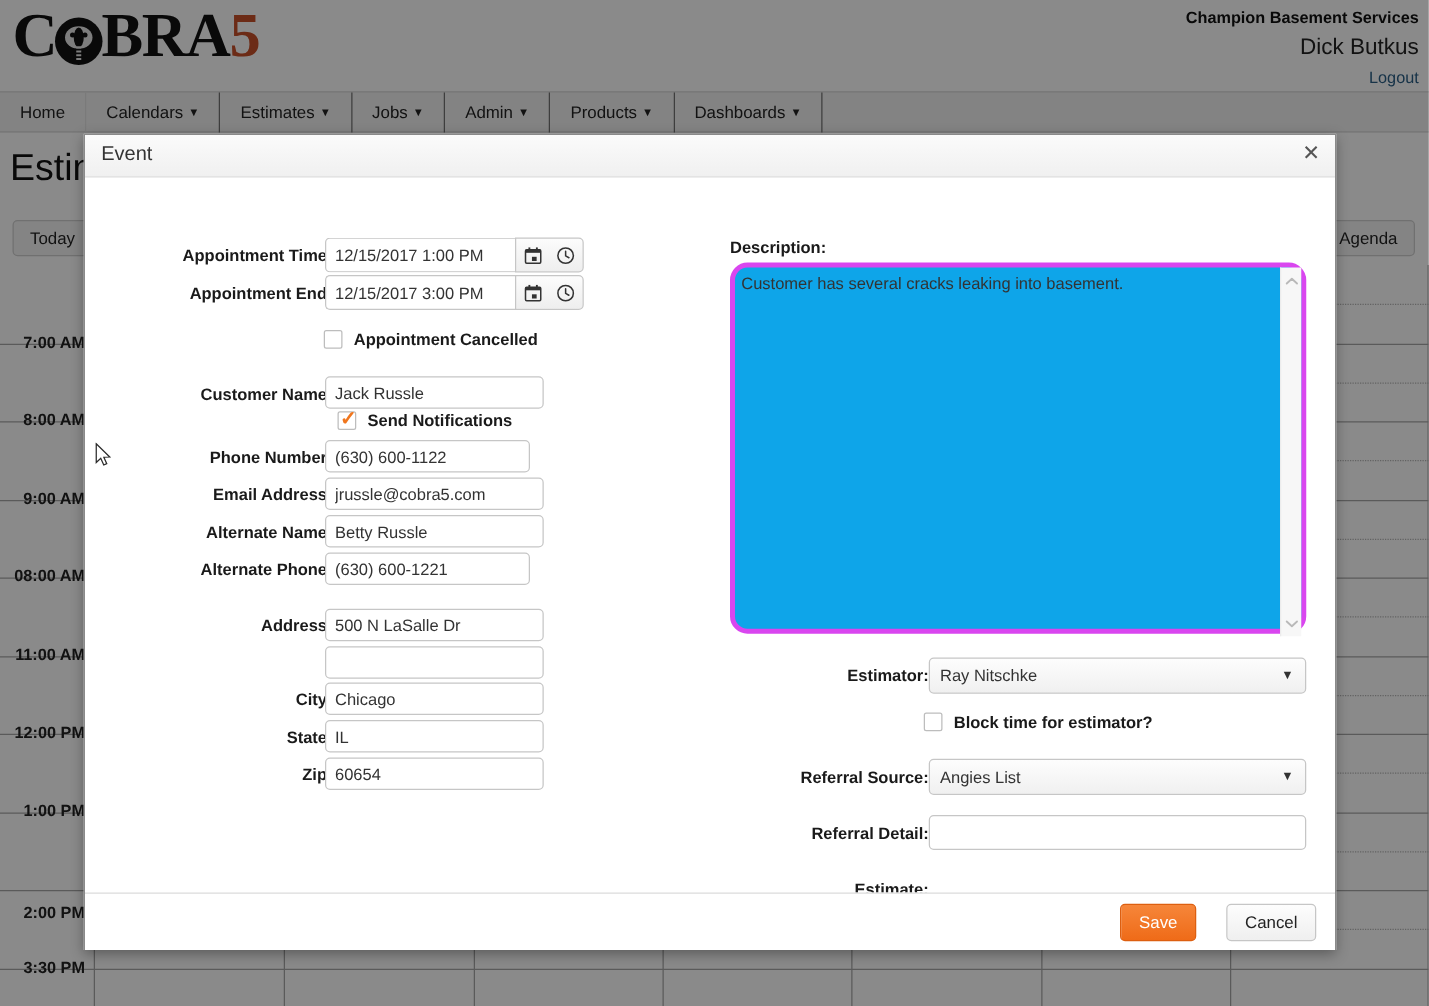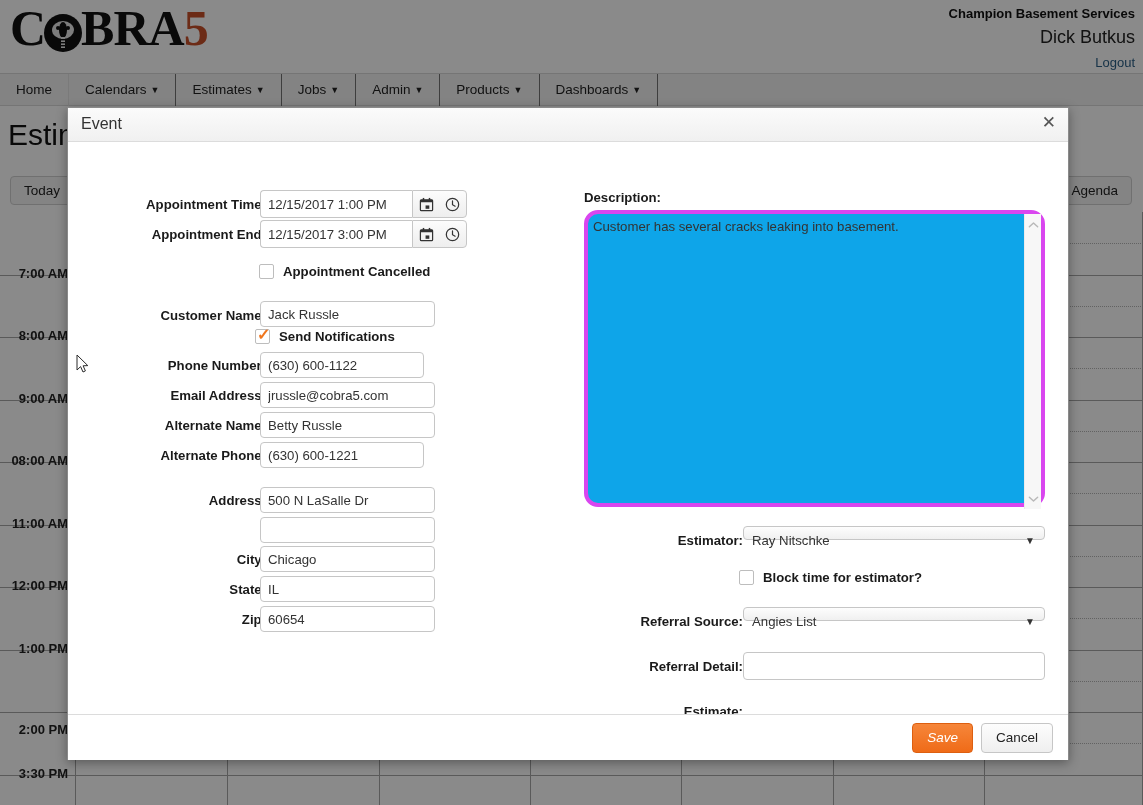--- a/index.html
+++ b/index.html
@@ -95,21 +95,21 @@
   #desc-text { position: absolute; left: 5px; top: 4px; width: 425px; font-size: 13.2px; color: #333;
                line-height: 1.3; white-space: pre-wrap; }
   #desc-scroll { position: absolute; right: 0; top: 0; width: 17px; height: 295px;
                  background: #f7f7f7; border-left: 1px solid #ececec; }
   .sb-arrow { position: absolute; left: 0; width: 17px; height: 17px; display: flex;
               align-items: center; justify-content: center; cursor: pointer; }
   .sb-arrow.up { top: 2px; }
   .sb-arrow.down { bottom: 2px; }
 
   
-  .fselect { position: absolute; height: 14px; border: 1px solid #c6c6c6; border-radius: 4px;
+  .fselect { position: absolute; height: 29px; border: 1px solid #c6c6c6; border-radius: 4px;
              background: linear-gradient(#fdfdfd, #f0f0f0); font-size: 13.2px; color: #333;
              padding: 0 8px; line-height: 27px; cursor: pointer; }
   .fselect .sel-caret { position: absolute; right: 9px; top: 0; font-size: 10px; color: #333; }
 
   
   .mbtn { position: absolute; height: 30px; padding: 0 14px; font-size: 13.5px; border-radius: 4px;
           cursor: pointer; line-height: 28px; }
   #save-btn { background: linear-gradient(#f6863a,#ef6b18); border: 1px solid #dd5f10; color: #fff; }
   #cancel-btn { background: linear-gradient(#fdfdfd,#efefef); border: 1px solid #c6c6c6; color: #222; }
 
@@ -274,21 +274,21 @@
     </div>
 
     <div class="cbrow" style="left:191px; top:122px;">
       <span class="cbox"></span>
       <span class="cblabel">Appointment Cancelled</span>
     </div>
 
     <div class="flabel" style="left:30px; top:166px; width:168px;">Customer Name:</div>
     <input class="finput" style="left: 192px; top: 159px; width: 175px;" value="Jack Russle">
 
-    <div class="cbrow" style="left:187px; top:187px;justify-content:center;">
+    <div class="cbrow" style="left:202px; top:187px;justify-content:center;">
       <span class="cbox checked"></span>
       <span class="cblabel">Send Notifications</span>
     </div>
 
     <div class="flabel" style="left:30px; top:216px; width:168px;">Phone Number:</div>
     <input class="finput" style="left: 192px; top: 210px; width: 164px;" value="(630) 600-1122">
 
     <div class="flabel" style="left:30px; top:246px; width:168px;">Email Address:</div>
     <input class="finput" style="left: 192px; top: 240px; width: 175px;" value="jrussle@cobra5.com">
 
@@ -347,21 +347,21 @@
       <span class="sel-caret">▼</span>
     </div>
 
     <div class="flabel" style="left:500px; top:517px; width:175px;">Referral Detail:</div>
     <input class="finput" style="left: 675px; top: 510px; width: 302px; height: 28px;" value="">
 
     <div class="flabel" style="left:500px; top:562px; width:175px;">Estimate:</div>
   </div>
 
   <div id="modal-foot">
-    <div class="mbtn" id="save-btn" style="right:95px; top:8px;font-style:italic;">Save</div>
+    <div class="mbtn" id="save-btn" style="right:111px; top:8px;">Save</div>
     <div class="mbtn" id="cancel-btn" style="right:15px; top:8px;">Cancel</div>
   </div>
 </div>
 
 <div id="cursor">
   <svg width="14" height="20" viewBox="0 0 14 20">
     <path d="M1 1 L1 16 L4.6 12.6 L7 18 L9.4 16.9 L7.1 11.8 L11.8 11.6 Z" fill="#ffffff" stroke="#2b2b2b" stroke-width="1"></path>
   </svg>
 </div>
 

